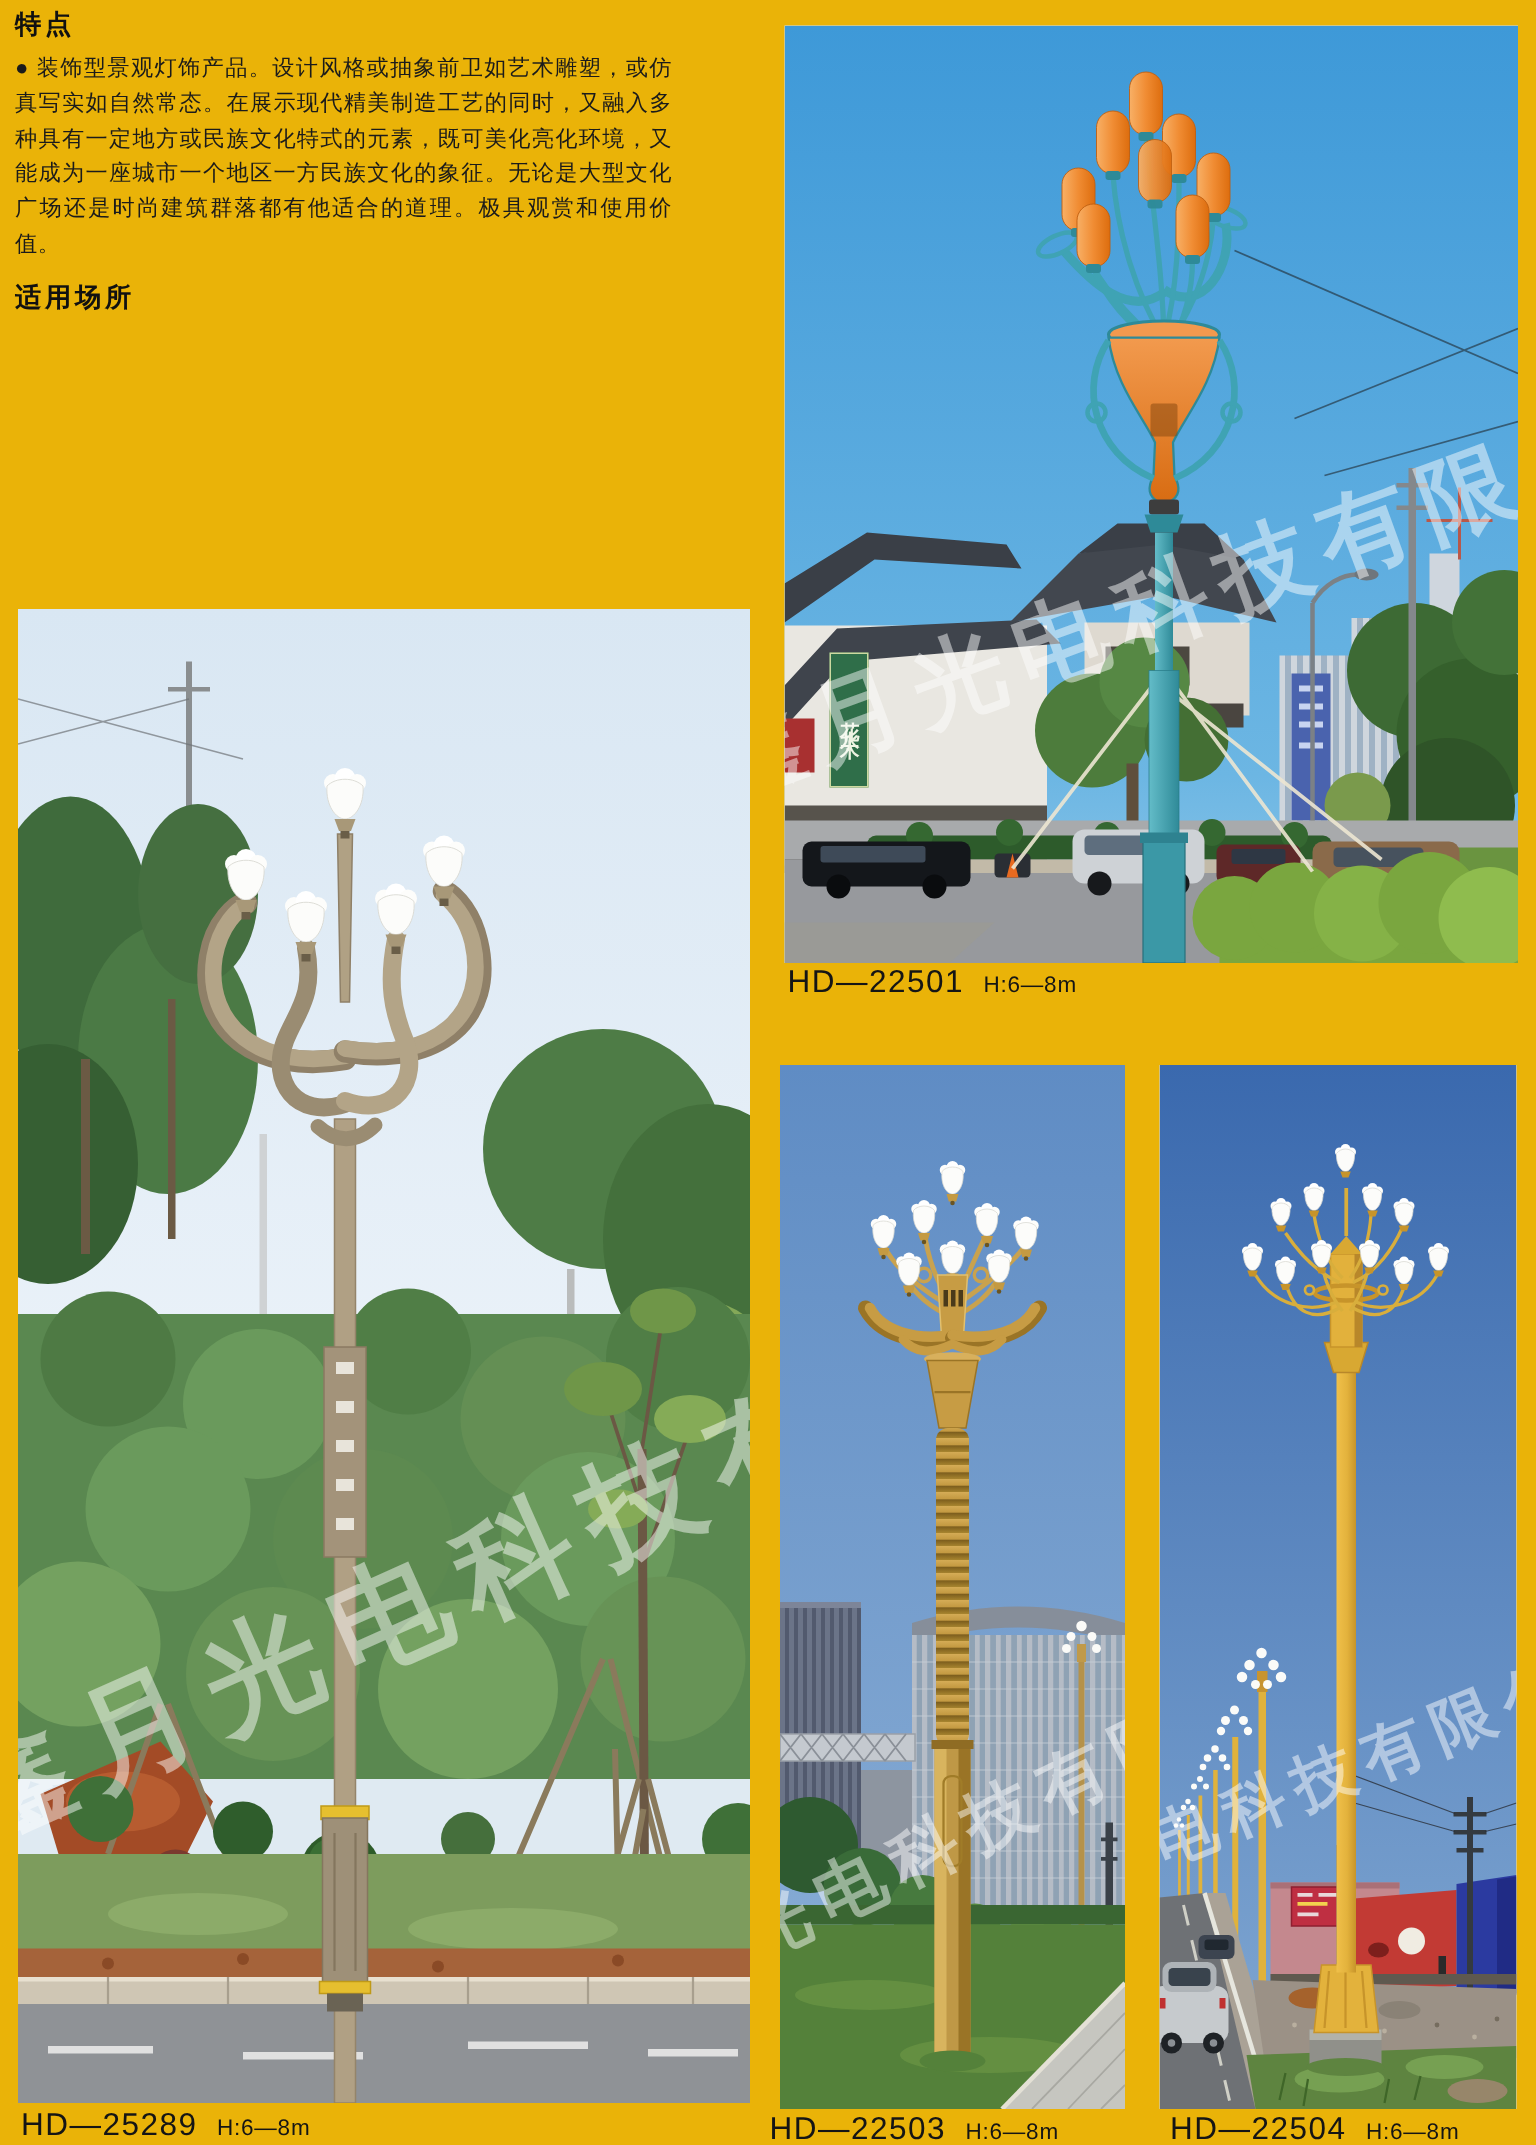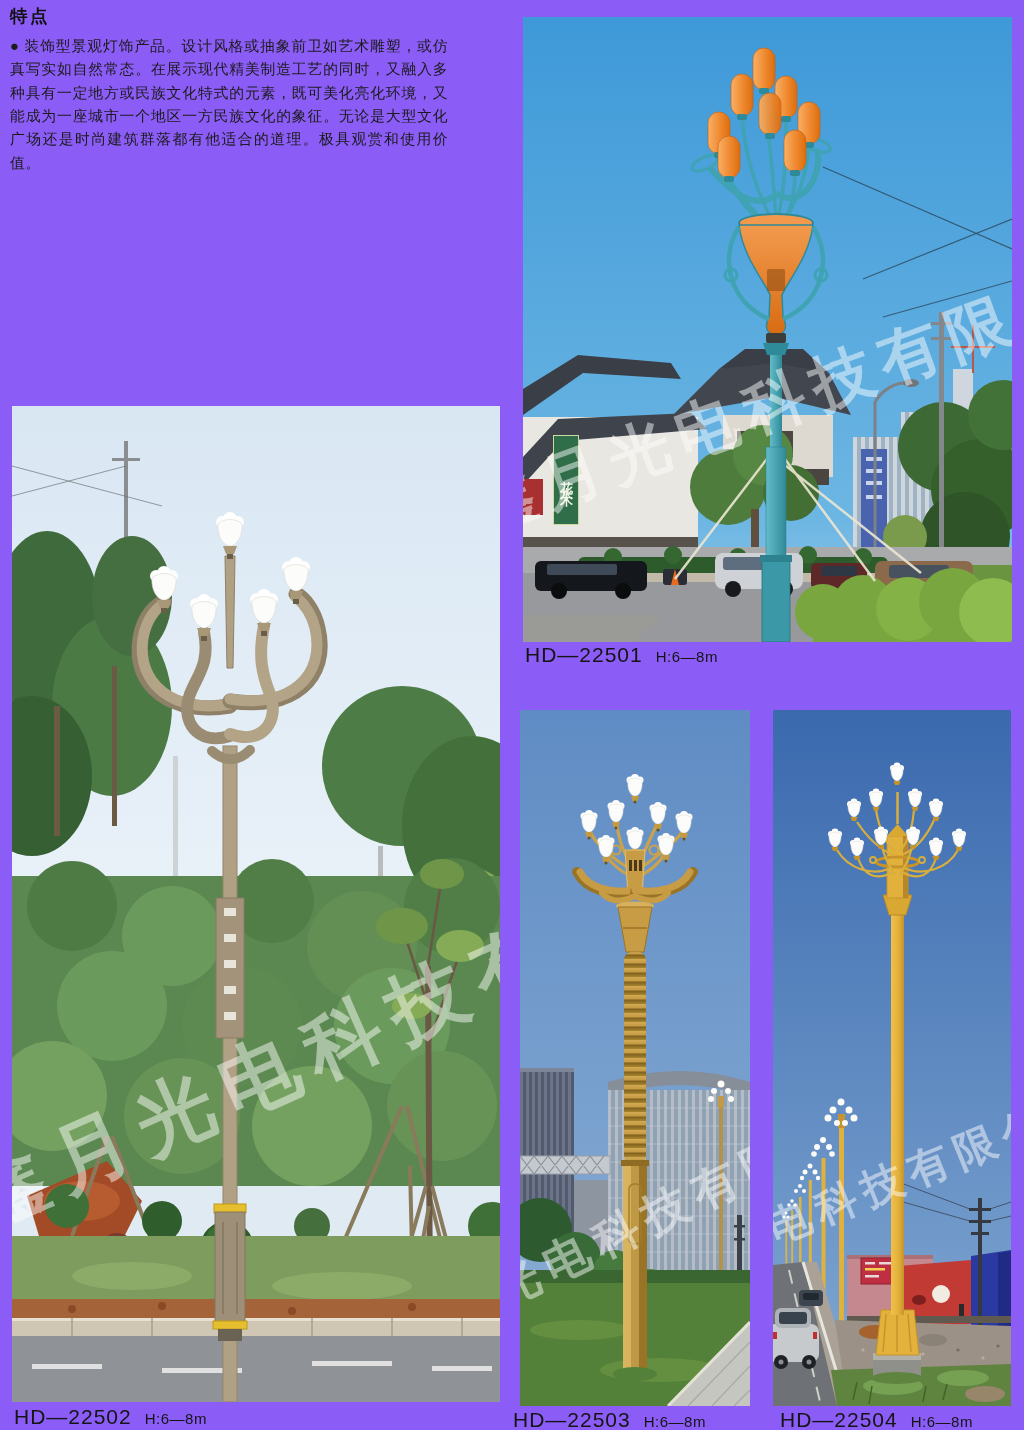--- a/index.html
+++ b/index.html
@@ -1,16 +1,16 @@
 <!DOCTYPE html>
 <html><head>
 <meta charset="utf-8">
 <style>
   html,body{margin:0;padding:0;background:#fff;}
-  .page{position:relative;width:1024px;height:1430px;background:#8b5cf6;overflow:hidden;
+  .page{position:relative;width:1024px;height:1430px;background:#eab308;overflow:hidden;
         font-family:"Liberation Sans",sans-serif;}
   
   .tb{position:absolute;left:10px;top:6px;width:438px;}
   .tb h3{font:700 17.5px/1.25 "Liberation Serif",serif;color:#111;margin:0 0 7px 0;letter-spacing:2.5px;}
   .tb p{font:400 14.8px/1.58 "Liberation Serif",serif;color:#1b1b1b;margin:0 0 13px 0;text-align:justify;letter-spacing:.4px;}
   
   figure{position:absolute;margin:0;overflow:hidden;background:#dfeaf2;}
   figure svg{display:block;}
   .photo1{left:523px;top:17px;width:489px;height:625px;}
   .photo2{left:12px;top:406px;width:488px;height:996px;}
@@ -33,20 +33,21 @@
   .plabel .hr{font:400 15px/1 "Liberation Sans",sans-serif;color:#151515;margin-left:13px;letter-spacing:.5px;}
 </style>
 </head>
 <body>
 
 <div class="page">
 
   <section class="tb">
     <h3>特点</h3>
     <p>●  装饰型景观灯饰产品。设计风格或抽象前卫如艺术雕塑，或仿真写实如自然常态。在展示现代精美制造工艺的同时，又融入多种具有一定地方或民族文化特式的元素，既可美化亮化环境，又能成为一座城市一个地区一方民族文化的象征。无论是大型文化广场还是时尚建筑群落都有他适合的道理。极具观赏和使用价值。</p>
+    <h3>适用场所</h3>
   </section>
 
   <figure class="photo1">
     <svg viewBox="0 0 489 625" width="489" height="625">
       <defs>
         <linearGradient id="p1sky" x1="0" y1="0" x2="0" y2="1">
           <stop offset="0" stop-color="#3e99d8"></stop>
             <stop offset=".8" stop-color="#6cb6e3"></stop>
             <stop offset="1" stop-color="#93c9ea"></stop>
         </linearGradient>
@@ -337,21 +338,21 @@
         <rect x="202" y="798" width="32" height="9" fill="#e6bf2f" stroke="#c09a18" stroke-width="1"></rect>
         <rect x="203" y="806" width="30" height="112" fill="#9e9078" stroke="#84765e" stroke-width="1"></rect>
         <path d="M211,816 L211,908 M225,816 L225,908" stroke="#84765e" stroke-width="1.5"></path>
         <rect x="201" y="915" width="34" height="8" fill="#e6bf2f" stroke="#c09a18" stroke-width="1"></rect>
         <rect x="206" y="923" width="24" height="12" fill="#6a6354"></rect>
       </g>
     </svg>
     <div class="wm wm2">鑫月光电科技有限公司</div>
   </figure>
   <div class="plabel" style="left:14px;top:1406px;">
-    <span class="model">HD—22502</span><span class="hr">H:6—8m</span>
+    <span class="model">HD—25289</span><span class="hr">H:6—8m</span>
   </div>
 
   <figure class="photo3">
     <svg viewBox="0 0 230 696" width="230" height="696">
       <defs>
         <linearGradient id="p3sky" x1="0" y1="0" x2="0" y2="1">
           <stop offset="0" stop-color="#5f8cc4"></stop>
             <stop offset="1" stop-color="#86abd4"></stop>
         </linearGradient>
         <linearGradient id="p3win" gradientUnits="userSpaceOnUse" x1="88" y1="0" x2="95" y2="0" spreadMethod="repeat">

